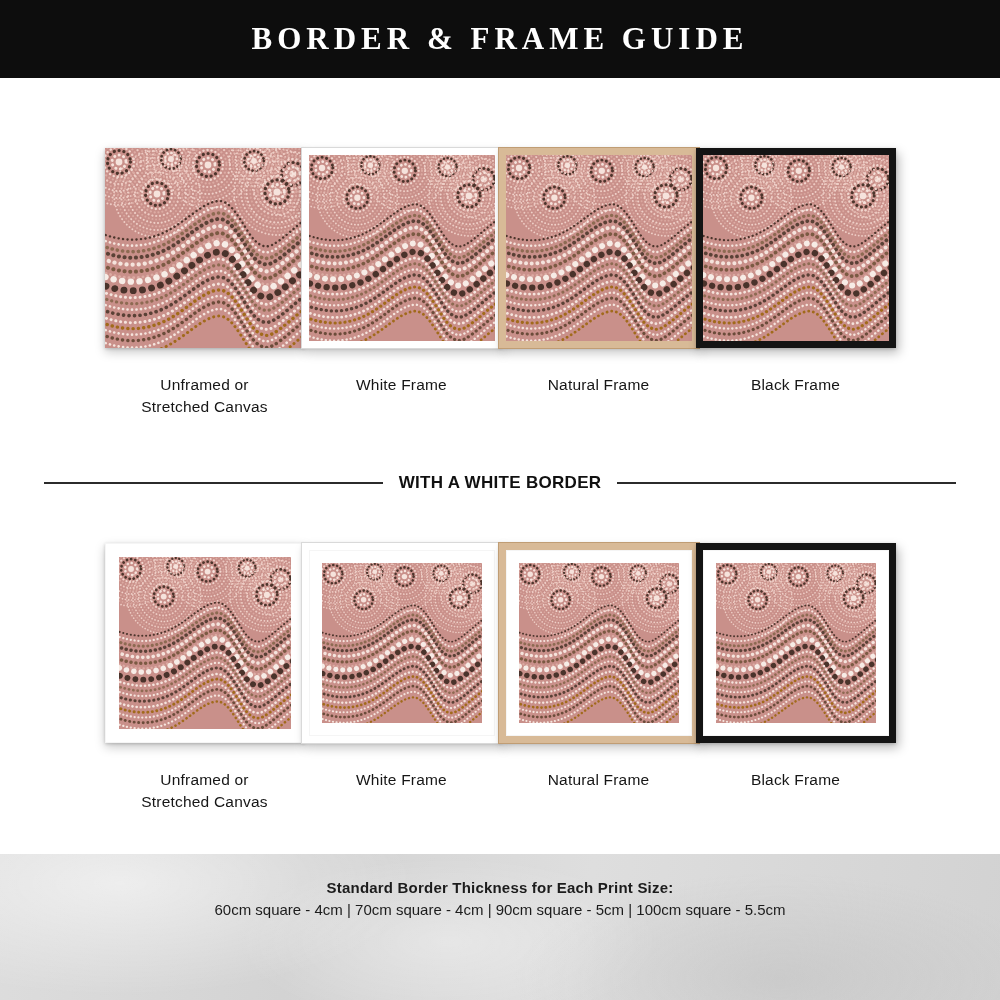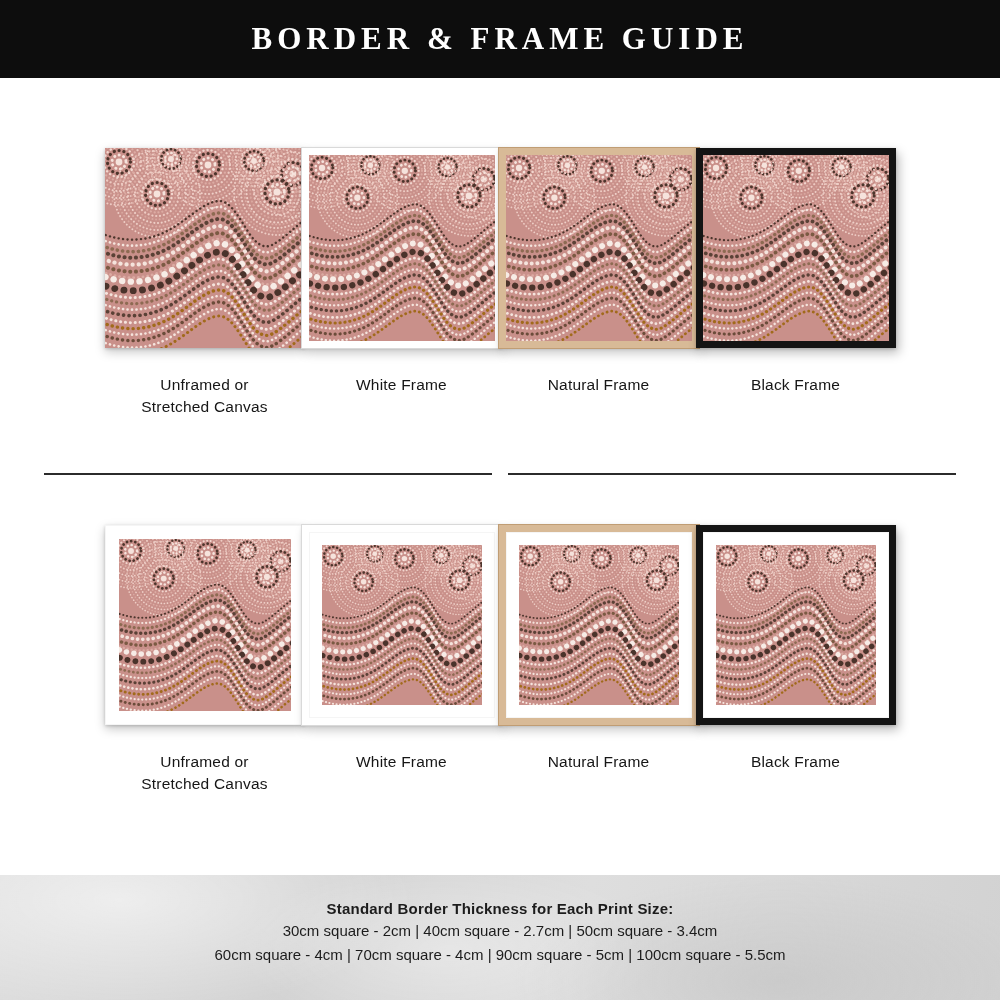--- a/index.html
+++ b/index.html
@@ -45,21 +45,21 @@
   .matte{width:100%;height:100%;background:#fff;box-sizing:border-box;padding:0;}
   .second .matte{padding:13px;box-shadow:inset 0 0 0 1px rgba(0,0,0,.04);}
   .second .frame-unframed .matte{padding:14px;}
   .art{display:block;width:100%;height:100%;background:var(--background-pink,#c9908a);}
   .cell-label{
     margin-top:26px;font-size:15.5px;line-height:1.45;text-align:center;
     color:#161616;white-space:pre-line;letter-spacing:.2px;
   }
   
   .footer{
-    flex:1;margin-top:57px;box-sizing:border-box;padding-top:25px;text-align:center;
+    flex:1;margin-top:18px;box-sizing:border-box;padding-top:25px;text-align:center;
     background:
       radial-gradient(ellipse 420px 160px at 12% 20%, rgba(255,255,255,.55), rgba(255,255,255,0) 70%),
       radial-gradient(ellipse 380px 150px at 78% 85%, rgba(186,186,186,.45), rgba(186,186,186,0) 70%),
       radial-gradient(ellipse 300px 120px at 45% 60%, rgba(255,255,255,.35), rgba(255,255,255,0) 70%),
       linear-gradient(100deg,#dddddd 0%,#d3d3d3 30%,#dedede 58%,#d2d2d2 100%);
   }
   .footer-heading{font-weight:bold;font-size:15px;letter-spacing:.2px;}
   .footer-line{font-size:15px;line-height:21px;margin-top:3px;}
   .footer-note{font-size:15px;line-height:22px;max-width:790px;margin:17px auto 0;}
 </style>
@@ -170,20 +170,21 @@
               <use href="#artset"></use>
             </svg>
           </div>
       </div>
       <div class="cell-label">Black Frame</div>
     </div>
   </div>
 
   <div class="divider">
     <div class="line"></div>
+    <div class="divider-title">WITH A WHITE BORDER</div>
     <div class="line"></div>
   </div>
 
   <div class="art-row second">
     <div class="cell">
       <div class="frame frame-unframed">
         <div class="matte">
             <svg class="art" viewBox="0 0 200 200" preserveAspectRatio="none">
               <use href="#artset"></use>
             </svg>
@@ -219,17 +220,16 @@
               <use href="#artset"></use>
             </svg>
           </div>
       </div>
       <div class="cell-label">Black Frame</div>
     </div>
   </div>
 
   <div class="footer">
     <div class="footer-heading">Standard Border Thickness for Each Print Size:</div>
-    <div class="footer-line">30cm square - 2cm  |  40cm square - 2.7cm  |  50cm square - 3.4cm</div>
     <div class="footer-line">60cm square - 4cm  |  70cm square - 4cm  |  90cm square - 5cm  |  100cm square - 5.5cm</div>
   </div>
 
 </div>
 
 </body></html>

